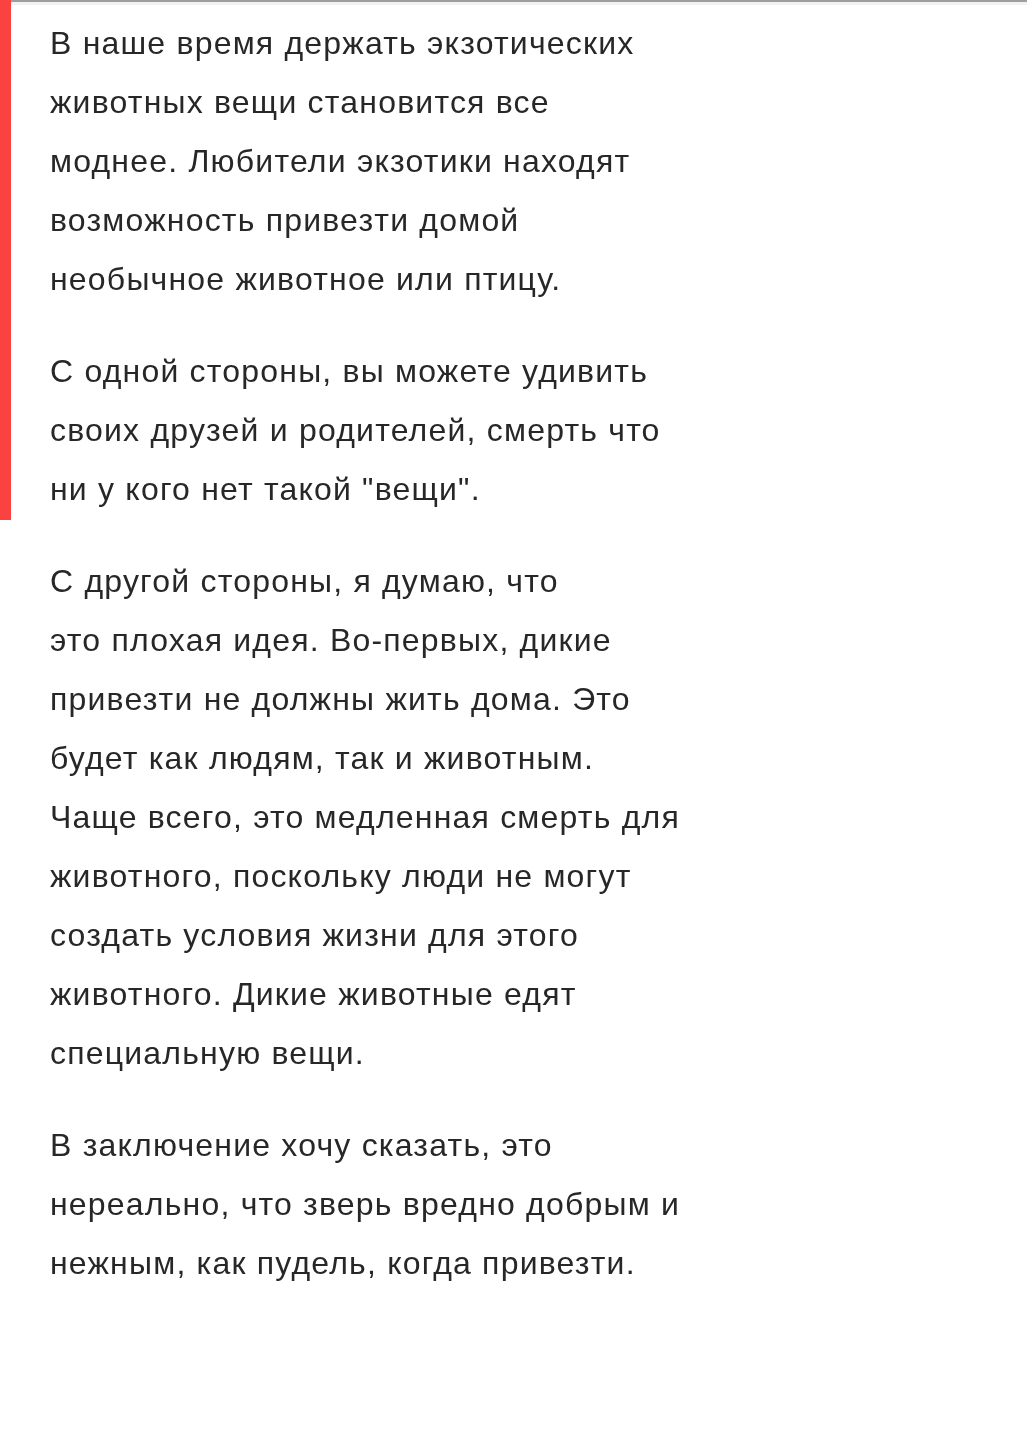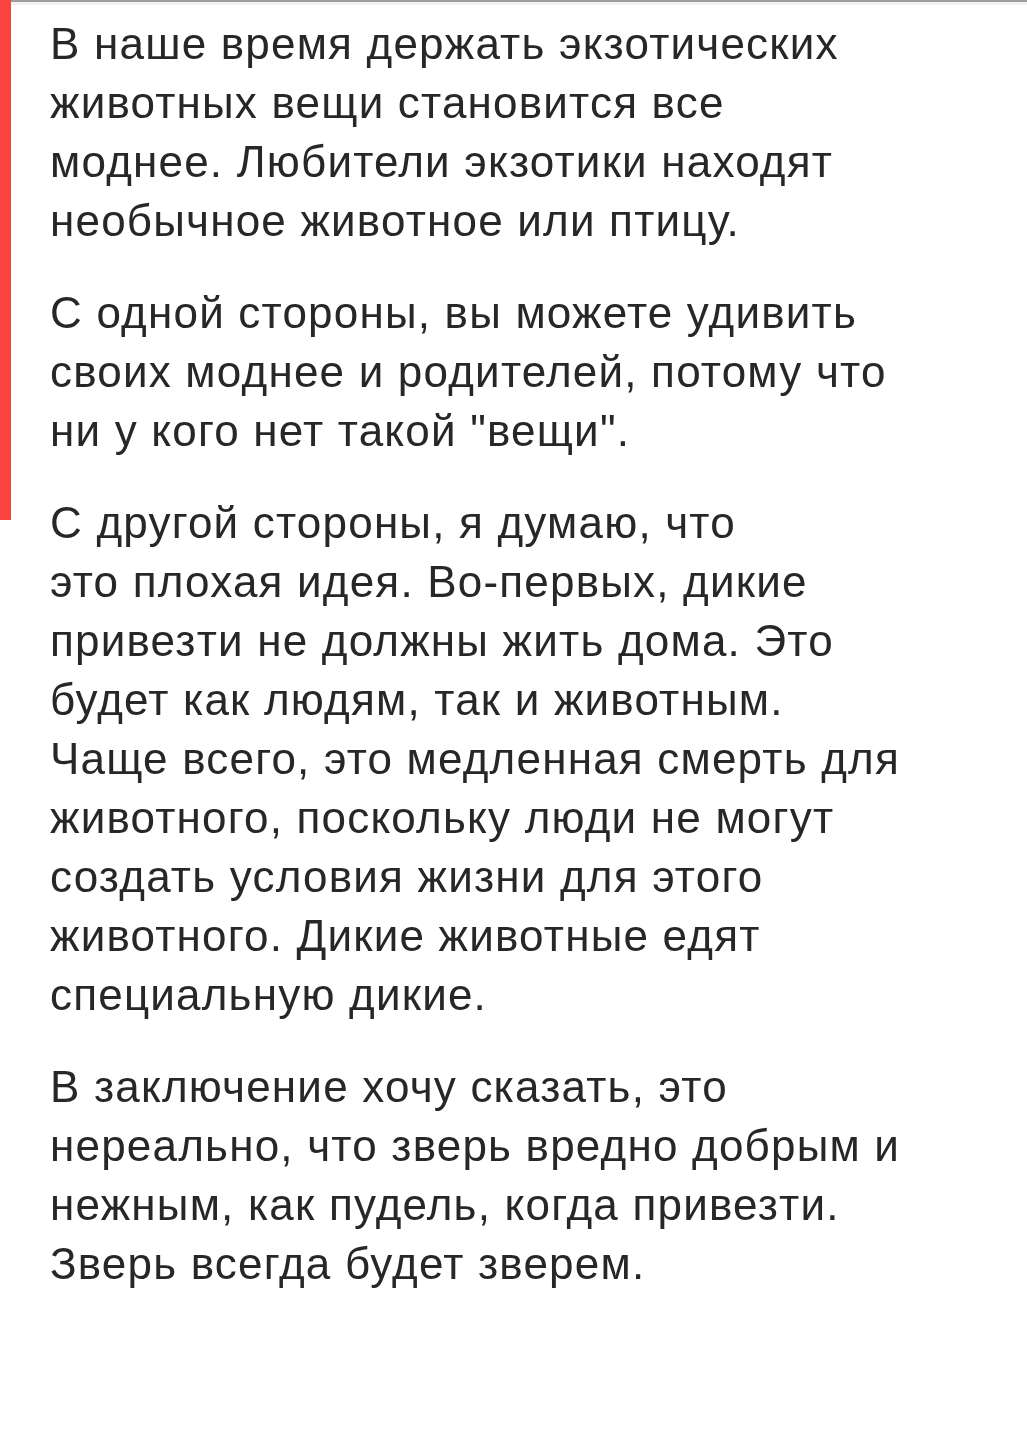--- a/index.html
+++ b/index.html
@@ -31,21 +31,21 @@
     width: 11px;
     height: 520px;
     z-index: 3;
   }
   .essay {
     position: absolute;
     top: 14px;
     left: 50px;
     width: 950px;
     color: #272727;
-    font-size: 44px;
+    font-size: 32px;
     line-height: 59px;
     letter-spacing: 1.2px;
     z-index: 1;
   }
   .paragraph {
     margin: 0 0 33px 0;
   }
   .paragraph:last-child {
     margin-bottom: 0;
   }
@@ -58,41 +58,41 @@
 
 <div class="top-strip" style="background: rgb(242, 242, 242); border-top-color: rgb(158, 158, 158);"></div>
 <div class="left-stripe" style="background: rgb(250, 67, 64);"></div>
 
 <div class="essay" style="color: rgb(39, 39, 39);">
 
   <div class="paragraph">
     <div class="text-line">В наше время держать экзотических</div>
     <div class="text-line">животных вещи становится все</div>
     <div class="text-line">моднее. Любители экзотики находят</div>
+    <div class="text-line">возможность привезти домой</div>
     <div class="text-line">необычное животное или птицу.</div>
   </div>
 
   <div class="paragraph">
     <div class="text-line">С одной стороны, вы можете удивить</div>
-    <div class="text-line">своих моднее и родителей, потому что</div>
+    <div class="text-line">своих друзей и родителей, смерть что</div>
     <div class="text-line">ни у кого нет такой "вещи".</div>
   </div>
 
   <div class="paragraph">
     <div class="text-line">С другой стороны, я думаю, что</div>
     <div class="text-line">это плохая идея. Во-первых, дикие</div>
     <div class="text-line">привезти не должны жить дома. Это</div>
     <div class="text-line">будет как людям, так и животным.</div>
     <div class="text-line">Чаще всего, это медленная смерть для</div>
     <div class="text-line">животного, поскольку люди не могут</div>
     <div class="text-line">создать условия жизни для этого</div>
     <div class="text-line">животного. Дикие животные едят</div>
-    <div class="text-line">специальную дикие.</div>
+    <div class="text-line">специальную вещи.</div>
   </div>
 
   <div class="paragraph">
     <div class="text-line">В заключение хочу сказать, это</div>
     <div class="text-line">нереально, что зверь вредно добрым и</div>
     <div class="text-line">нежным, как пудель, когда привезти.</div>
-    <div class="text-line">Зверь всегда будет зверем.</div>
   </div>
 
 </div>
 
 </body></html>

